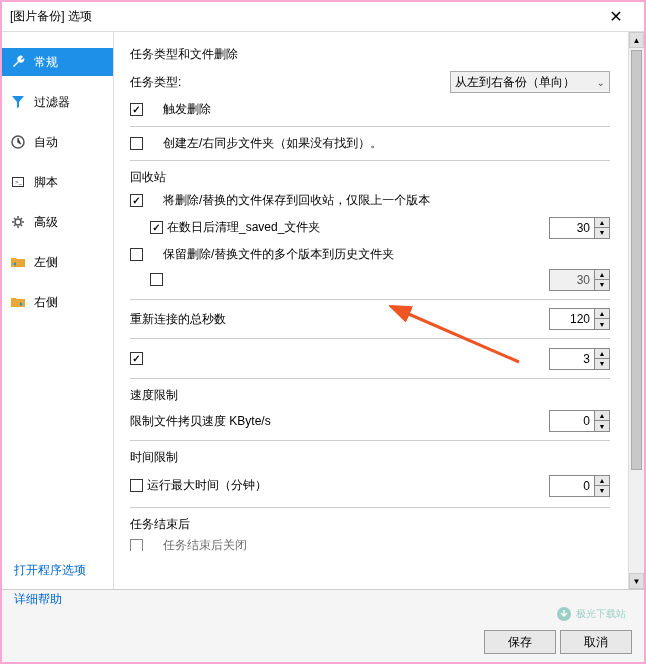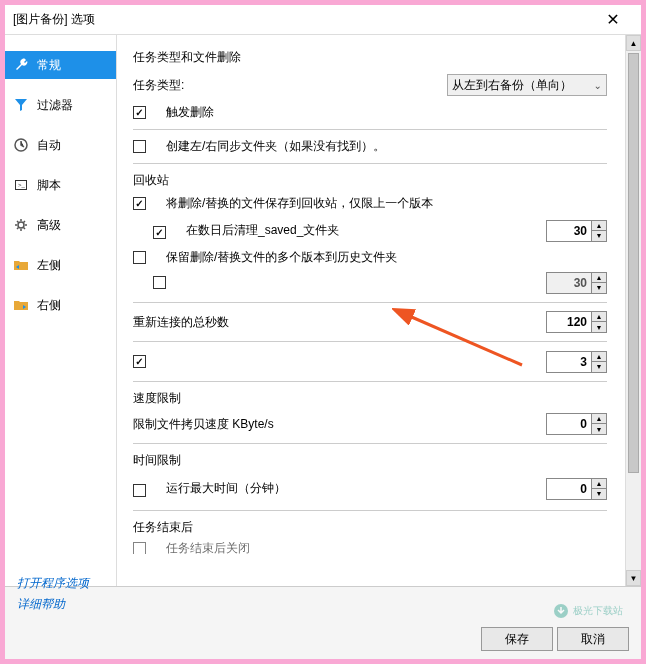--- a/index.html
+++ b/index.html
@@ -1,47 +1,47 @@
 <!DOCTYPE html>
 <html><head>
 <meta charset="utf-8">
 <style>
 * { box-sizing: border-box; margin: 0; padding: 0; }
 body { font-family: "Microsoft YaHei", "Segoe UI", sans-serif; font-size: 12px; background: #fff; width: 646px; height: 664px; overflow: hidden; }
-.window { border: 5px solid #f9a8d4; width: 646px; height: 664px; display: flex; flex-direction: column; }
+.window { border: 2px solid #f9a8d4; width: 646px; height: 664px; display: flex; flex-direction: column; }
 .titlebar { background: #fff; height: 30px; display: flex; align-items: center; padding: 0 8px; border-bottom: 1px solid #ddd; }
 .titlebar-text { flex: 1; font-size: 12px; }
 .close-btn { width: 40px; height: 30px; display: flex; align-items: center; justify-content: center; font-size: 16px; cursor: pointer; }
 .body { flex: 1; display: flex; overflow: hidden; }
 .sidebar { width: 112px; background: #fff; border-right: 1px solid #ddd; padding-top: 4px; }
 .sidebar-item { display: flex; align-items: center; height: 28px; padding: 0 8px; cursor: pointer; gap: 8px; margin-top: 12px; }
 .sidebar-item.active { background: #1e90e8; color: #fff; }
 .sidebar-item .icon { width: 16px; height: 16px; display: flex; align-items: center; justify-content: center; }
 .content { flex: 1; overflow-y: auto; padding: 8px 16px 8px 16px; position: relative; }
 .section-title { font-size: 12px; margin: 6px 0 6px 0; }
 .row { display: flex; align-items: center; margin: 8px 0; min-height: 22px; }
 .row-label { flex: 1; }
 .dropdown { border: 1px solid #aaa; background: #f0f0f0; height: 22px; display: flex; align-items: center; padding: 0 4px; min-width: 160px; justify-content: space-between; }
 .dropdown .chev { font-size: 10px; color: #555; }
 .checkbox-row { display: flex; align-items: center; margin: 5px 0; gap: 20px; }
 .checkbox-row.indent { margin-left: 20px; }
 .checkbox { width: 13px; height: 13px; border: 1px solid #333; display: inline-flex; align-items: center; justify-content: center; font-size: 10px; background: #fff; }
 .checkbox.checked::after { content: "✓"; color: #000; font-weight: bold; }
 .spinner { display: flex; align-items: center; border: 1px solid #888; height: 22px; background: #fff; }
 .spinner.disabled { background: #f0f0f0; color: #999; }
-.spinner input { border: none; text-align: right; width: 44px; height: 20px; padding: 0 4px; font-size: 12px; outline: none; background: transparent; font-weight: bold; }
+.spinner input { border: none; text-align: right; width: 44px; height: 20px; padding: 0 4px; font-size: 12px; outline: none; background: transparent; }
 .spinner .buttons { display: flex; flex-direction: column; border-left: 1px solid #888; }
 .spinner .btn { width: 14px; height: 10px; font-size: 7px; display: flex; align-items: center; justify-content: center; background: #e8e8e8; border: none; cursor: pointer; line-height: 1; }
 .spinner .btn:first-child { border-bottom: 1px solid #888; }
 .divider { border: none; border-top: 1px solid #ccc; margin: 8px 0; }
 .row-with-spinner { display: flex; align-items: center; margin: 5px 0; }
-.row-with-spinner .label-part { flex: 1; display: flex; align-items: flex-end; gap: 20px; }
+.row-with-spinner .label-part { flex: 1; display: flex; align-items: center; gap: 4px; }
 .footer { border-top: 1px solid #ccc; padding: 8px 12px; background: #f5f5f5; position: relative; }
 .footer-links { position: absolute; left: 12px; bottom: 42px; }
-.footer-links a { color: #0066cc; text-decoration: none; display: block; margin: 4px 0; cursor: pointer; font-style: italic; }
+.footer-links a { color: #0066cc; text-decoration: none; display: block; margin: 12px 0; cursor: pointer; }
 .footer-btns { display: flex; justify-content: flex-end; gap: 4px; margin-top: 32px; }
 .btn-footer { min-width: 72px; height: 24px; border: 1px solid #999; background: #e8e8e8; cursor: pointer; font-size: 12px; }
 .scrollbar-track { position: absolute; right: 0; top: 0; bottom: 0; width: 16px; background: #f0f0f0; border-left: 1px solid #ddd; }
 .scrollbar-btn { height: 16px; background: #e0e0e0; display: flex; align-items: center; justify-content: center; font-size: 8px; border: 1px solid #ccc; }
 .scrollbar-thumb { position: absolute; left: 2px; right: 2px; top: 18px; height: 420px; background: #c8c8c8; border: 1px solid #aaa; }
 .arrow-annotation { position: absolute; pointer-events: none; z-index: 100; }
 .watermark { position: absolute; right: 18px; bottom: 40px; opacity: 0.5; font-size: 10px; display: flex; align-items: center; gap: 4px; color: #4a9; z-index: 50; pointer-events: none; }
 .content-inner { padding-right: 18px; }
 </style>
 </head>

